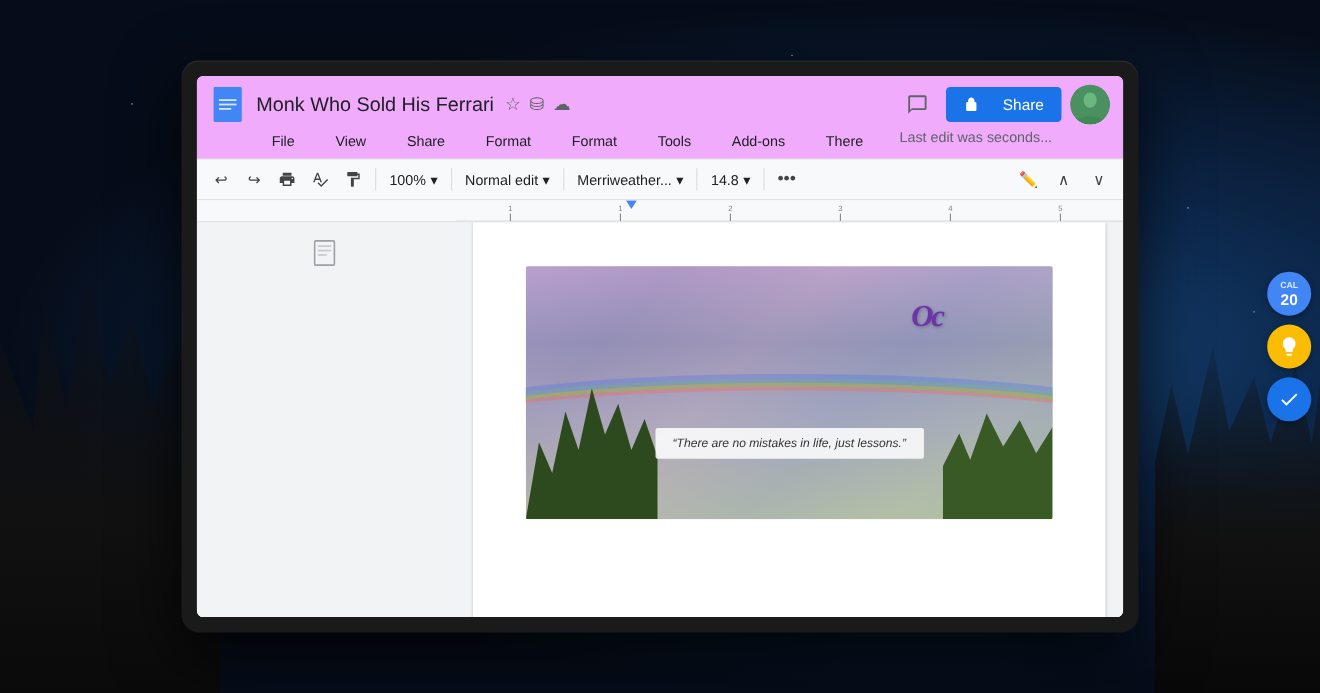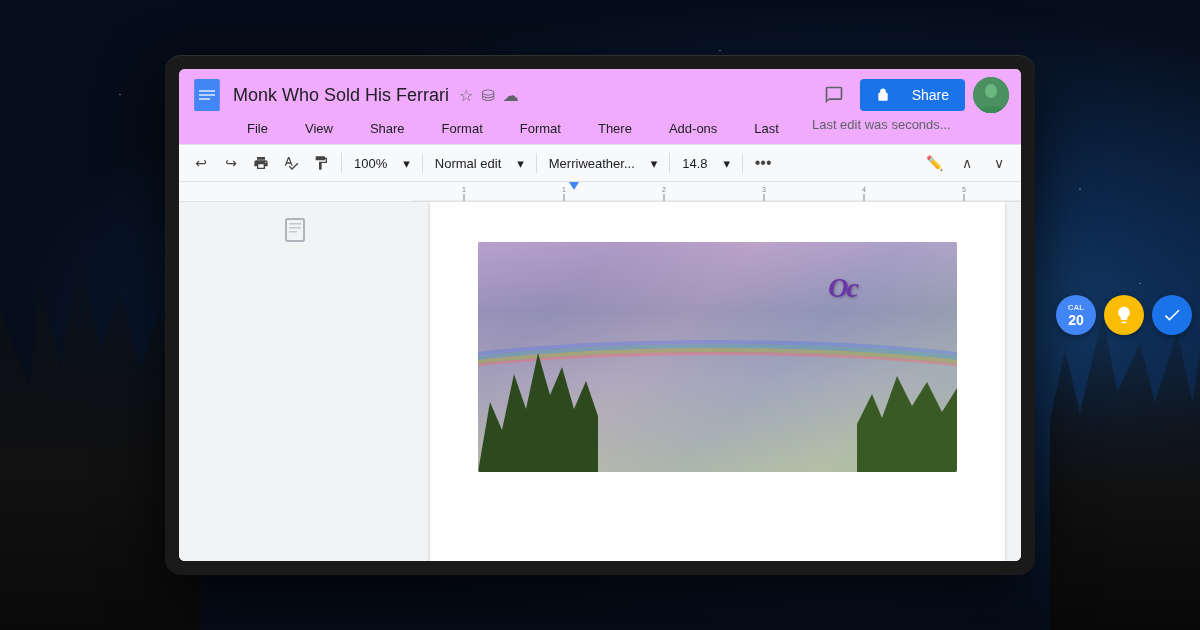--- a/index.html
+++ b/index.html
@@ -233,21 +233,21 @@
     .toolbar-select {
       border: none;
       background: transparent;
       cursor: pointer;
       border-radius: 4px;
       padding: 4px 6px;
       font-size: 13px;
       color: #202124;
       display: flex;
       align-items: center;
-      gap: 16px;
+      gap: 4px;
     }
 
     .toolbar-right {
       margin-left: auto;
       display: flex;
       align-items: center;
       gap: 4px;
     }
 
     
@@ -368,21 +368,21 @@
       font-style: italic;
     }
 
     
     .side-apps {
       position: absolute;
       right: 8px;
       top: 50%;
       transform: translateY(-50%);
       display: flex;
-      flex-direction: row;
+      flex-direction: column;
       gap: 8px;
       z-index: 15;
     }
 
     .side-app-icon {
       width: 40px;
       height: 40px;
       border-radius: 50%;
       display: flex;
       align-items: center;
@@ -450,23 +450,23 @@
           </div>
         </div>
       </div>
 
       <div class="docs-menubar">
         <span class="menu-item">File</span>
         <span class="menu-item">View</span>
         <span class="menu-item">Share</span>
         <span class="menu-item">Format</span>
         <span class="menu-item">Format</span>
+        <span class="menu-item">Tools</span>
+        <span class="menu-item">Add-ons</span>
         <span class="menu-item">There</span>
-        <span class="menu-item">Add-ons</span>
-        <span class="menu-item">Last</span>
         <span class="last-edit">Last edit was seconds...</span>
       </div>
     </div>
 
     <div class="docs-toolbar">
       <button class="toolbar-btn">↩</button>
       <button class="toolbar-btn">↪</button>
       <button class="toolbar-btn">
         <svg width="16" height="16" viewBox="0 0 24 24" fill="#444">
             <path d="M19 8H5c-1.66 0-3 1.34-3 3v6h4v4h12v-4h4v-6c0-1.66-1.34-3-3-3zm-3 11H8v-5h8v5zm3-7c-.55 0-1-.45-1-1s.45-1 1-1 1 .45 1 1-.45 1-1 1zm-1-9H6v4h12V3z"></path>
@@ -568,20 +568,21 @@
               <div style="position:absolute; inset:0; background: linear-gradient(180deg, #b8a0d0 0%, #9090b8 30%, #a8a8c0 60%, #b8c0a8 100%); opacity:0.7;"></div>
 
               <div style="position:absolute; bottom:40px; left:-20%; width:140%; height:80px; border-radius:50% 50% 0 0; border-top: 3px solid rgba(255,100,100,0.4); border-left: 3px solid transparent; border-right: 3px solid transparent; box-shadow: 0 -4px 0 rgba(255,180,0,0.3), 0 -8px 0 rgba(100,200,100,0.25), 0 -12px 0 rgba(50,100,255,0.25);"></div>
 
               <div class="img-tree-left"></div>
 
               <div class="img-tree-right"></div>
 
               <div class="img-logo" style="font-family: Georgia, serif; text-shadow: 1px 1px 3px rgba(0,0,0,0.3);">Oc</div>
 
+              <div class="img-quote">“There are no mistakes in life, just lessons.”</div>
             </div>
           </div>
         </div>
       </div>
     </div>
 
   </div>
 </div>
 
 <div class="side-apps">

